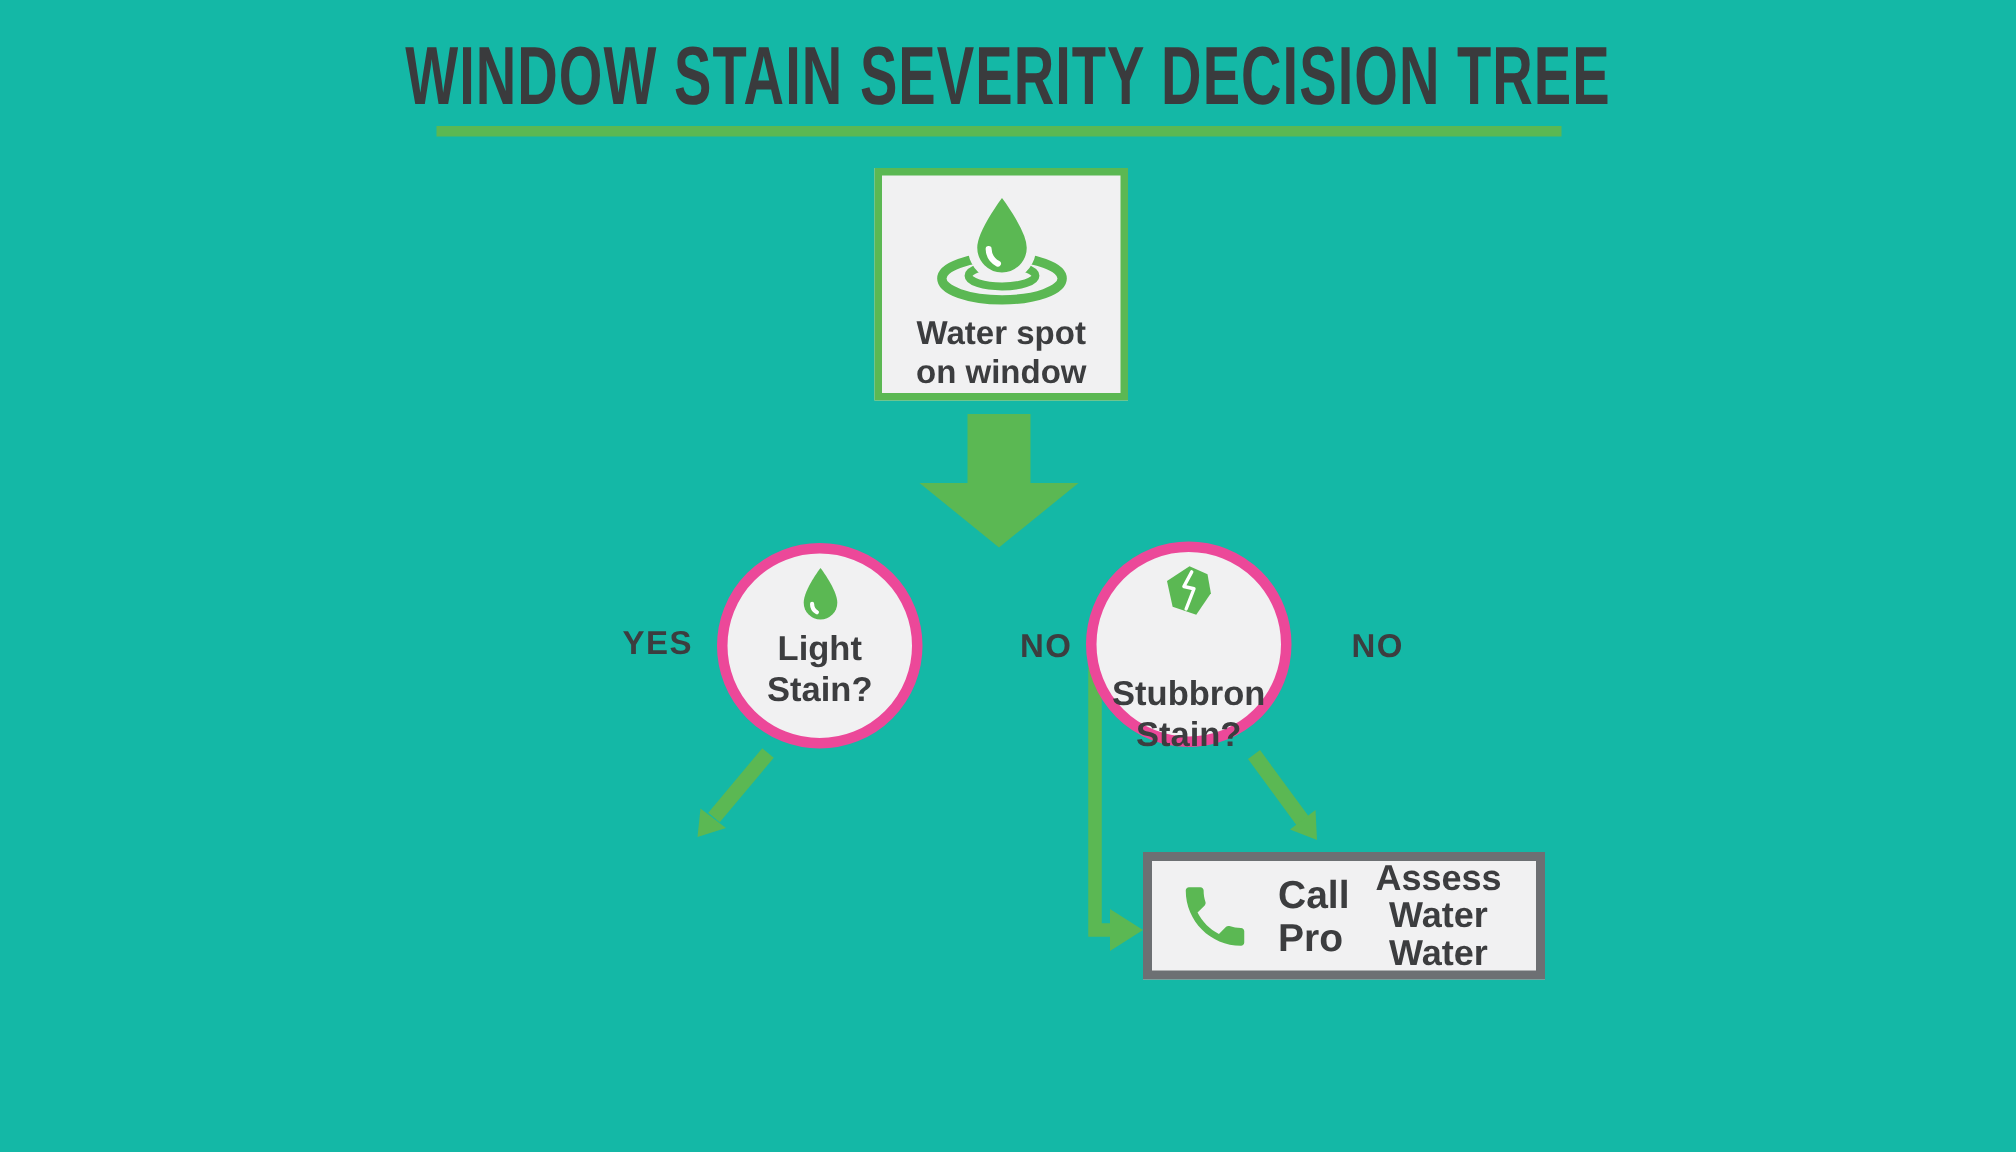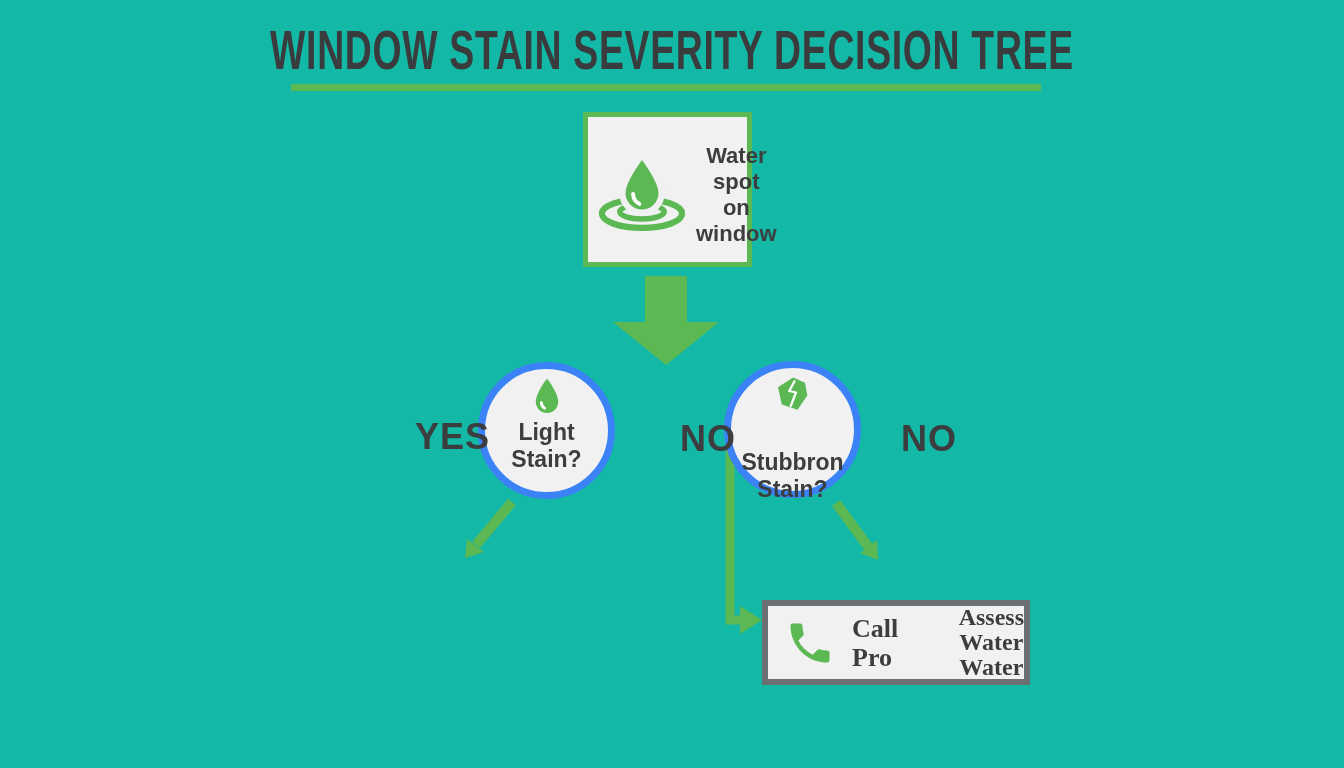--- a/index.html
+++ b/index.html
@@ -45,73 +45,73 @@
     z-index: 1;
   }
 
   
   .node { position: absolute; z-index: 2; background: #f1f1f2; }
 
   .root-box {
     left: 583px; top: 112px;
     width: 169px; height: 155px;
     border: 5px solid #5bb853;
-    display: flex; flex-direction: row;
+    display: flex; flex-direction: column;
     align-items: center; justify-content: flex-start;
     padding-top: 8px;
   }
   .root-box .node-label { margin-top: 2px; }
 
   .node-label {
     font-size: 22px;
     font-weight: 700;
     line-height: 26px;
     text-align: center;
     color: #3c3d3f;
   }
 
   .decision-circle {
     width: 137px; height: 137px;
-    border: 7px solid #3b82f6;
+    border: 7px solid #ec4899;
     border-radius: 50%;
     display: flex; flex-direction: column;
     align-items: center; justify-content: flex-start;
     padding-top: 8px;
   }
   .circle-light { left: 478px; top: 362px; }
   .circle-stubborn { left: 724px; top: 361px; gap: 35px; }
   .decision-circle .node-label { font-size: 23px; line-height: 27px; margin-top: 2px; }
 
   .branch-label {
     position: absolute;
     z-index: 2;
-    font-size: 36px;
+    font-size: 22px;
     font-weight: 700;
     letter-spacing: 1px;
     color: #3c3d3f;
   }
   .label-yes { left: 415px; top: 416px; }
   .label-no-left { left: 680px; top: 418px; }
   .label-no-right { left: 901px; top: 418px; }
 
   .outcome-box {
     display: flex;
     align-items: center;
   }
   .diy-box {
     left: 318px; top: 578px;
     width: 234px; height: 84px;
     border: 5px solid #5bb853;
     padding-left: 18px;
   }
   .pro-box {
-    left: 762px; top: 600px;
+    left: 762px; top: 568px;
     width: 268px; height: 85px;
     border: 6px solid #6d7073;
-    padding-left: 16px; padding-right: 0; font-family: Liberation Serif, serif;
+    padding-left: 16px; padding-right: 23px;
   }
   .outcome-label {
     font-size: 26px;
     font-weight: 700;
     line-height: 29px;
     color: #3c3d3f;
     margin-left: 16px;
   }
   .assess-label {
     margin-left: auto;

